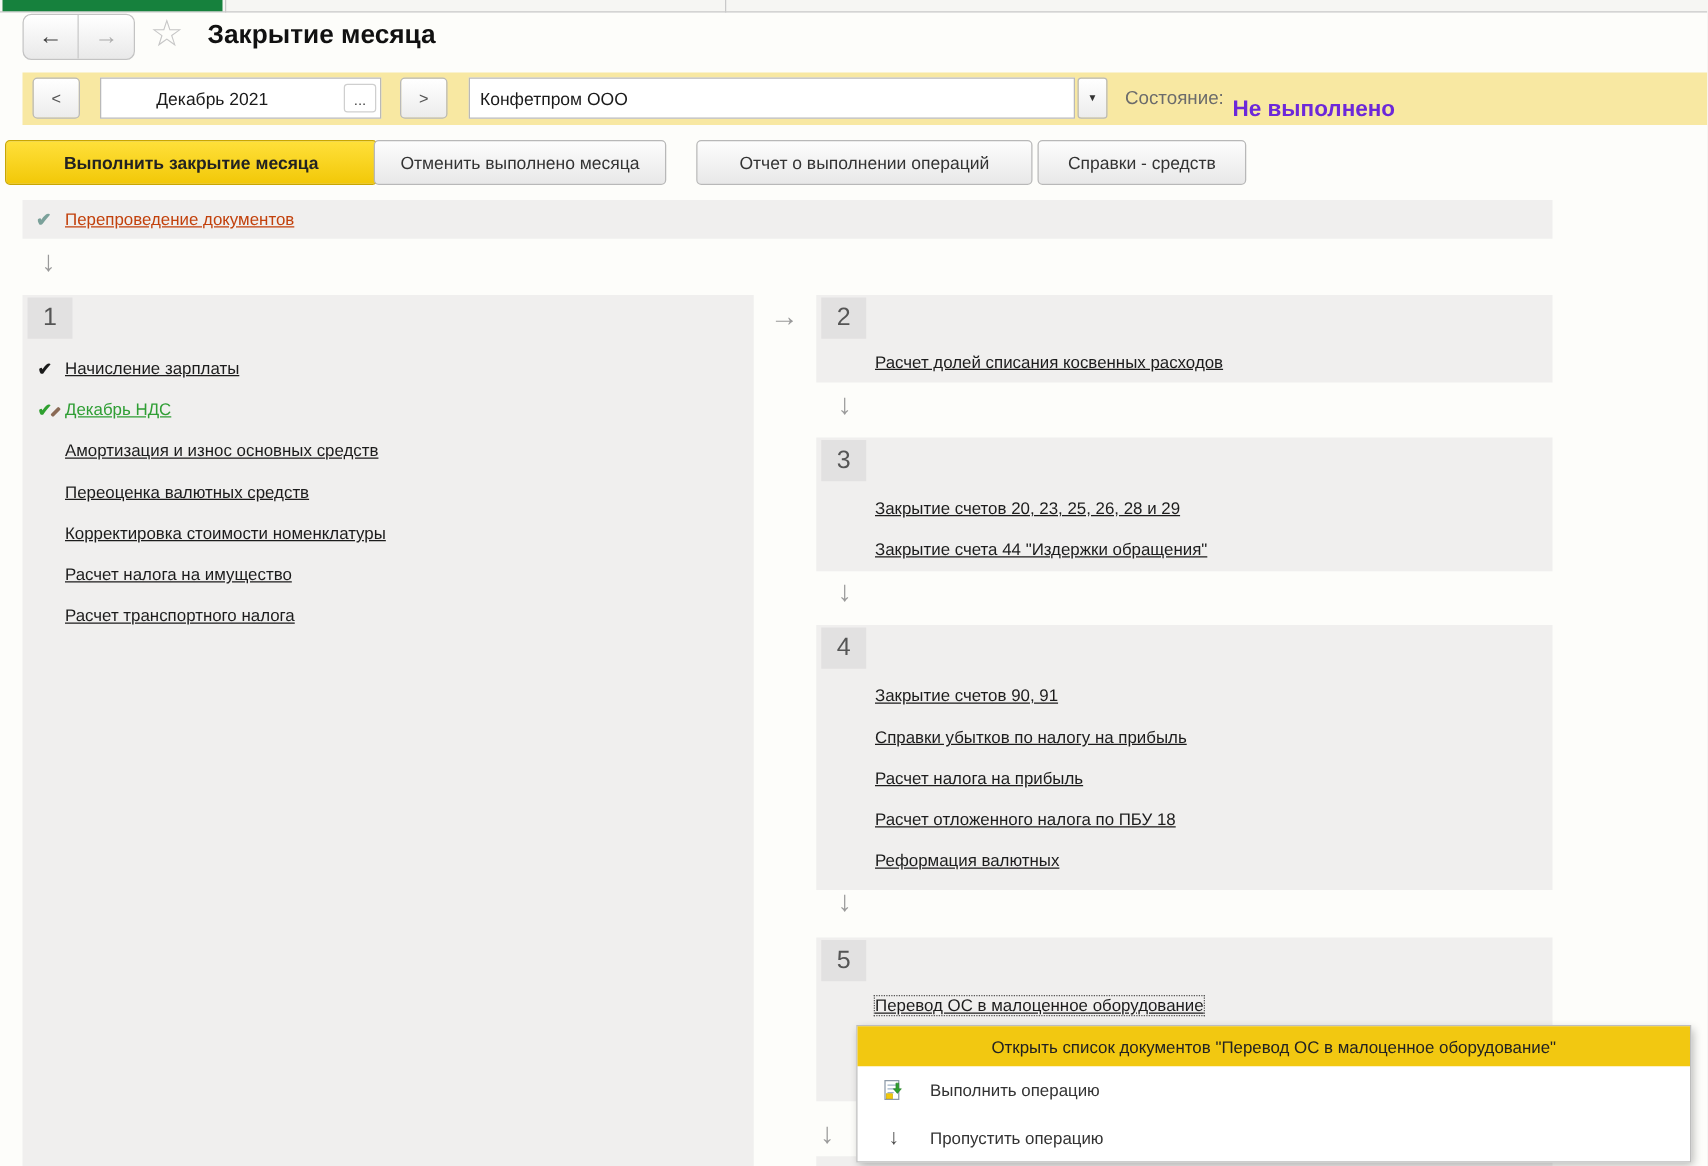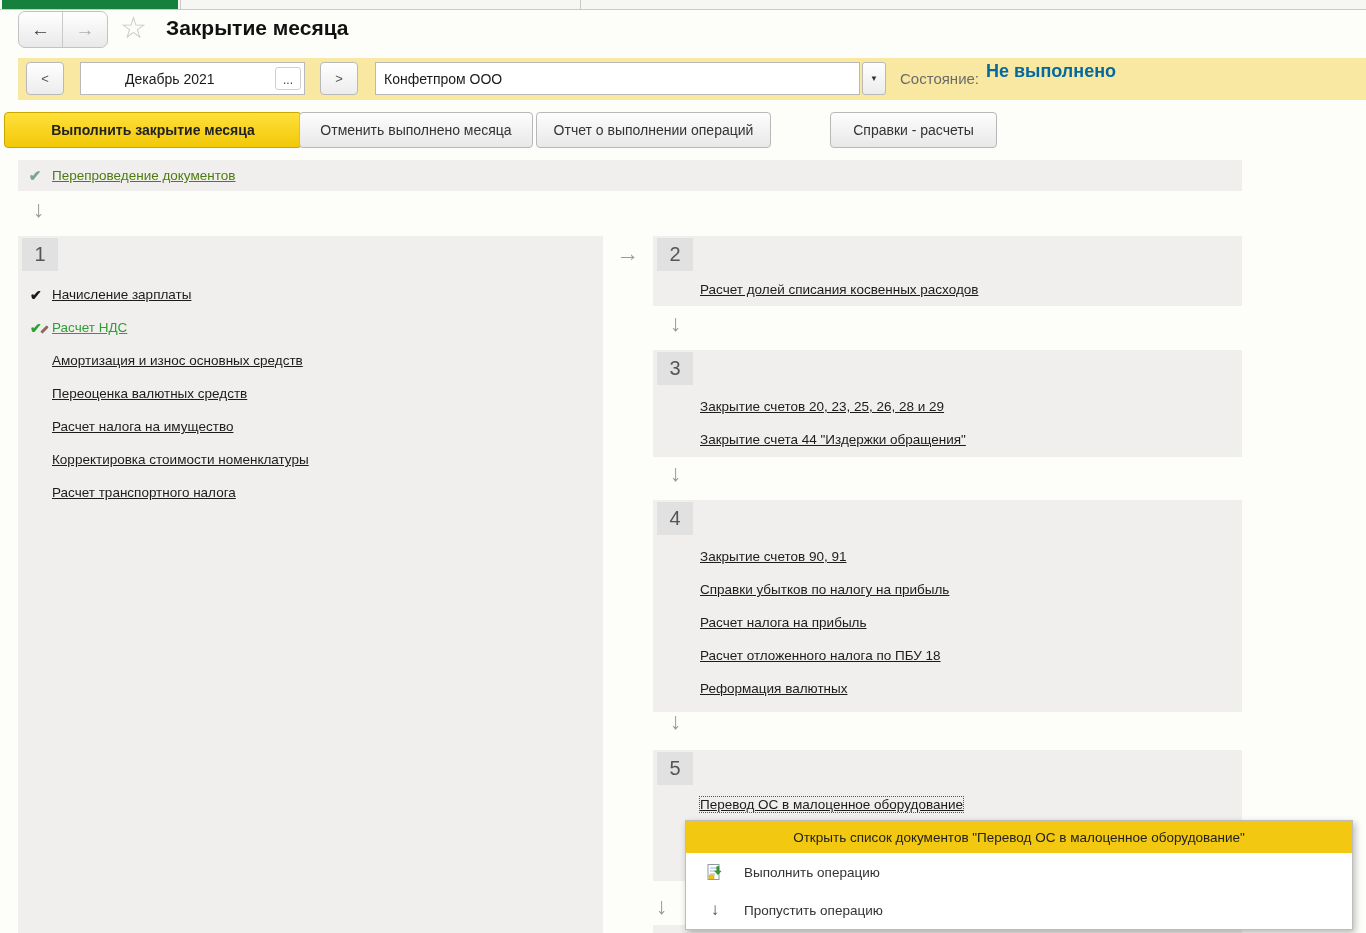--- a/index.html
+++ b/index.html
@@ -20,31 +20,31 @@
   .star { position:absolute; left:120px; top:12px; font-size:30px; color:#c6c6c6; line-height:32px; }
   .pagetitle { position:absolute; left:166px; top:16px; font-size:21px; font-weight:700; color:#111; }
 
   
   .yellowbar { position:absolute; left:18px; top:58px; right:0; height:42px; background:#f8e8a2; }
   .ybtn { position:absolute; top:4px; height:33px; background:linear-gradient(#ffffff,#ececec); border:1px solid #b9b9b9; border-radius:4px; font-size:13px; color:#555; display:flex; align-items:center; justify-content:center; cursor:pointer; }
   .field { position:absolute; top:4px; height:33px; background:#fff; border:1px solid #b9b9b9; font-size:14px; color:#1a1a1a; display:flex; align-items:center; padding-left:8px; }
   .dots-btn { position:absolute; right:3px; top:4px; width:26px; height:23px; border:1px solid #cfcfcf; border-radius:3px; background:#fff; font-size:12px; color:#444; display:flex; align-items:flex-end; justify-content:center; line-height:10px; padding-bottom:4px; cursor:pointer; }
   .drop-btn { position:absolute; top:4px; width:24px; height:33px; background:linear-gradient(#ffffff,#ececec); border:1px solid #b9b9b9; border-radius:3px; display:flex; align-items:center; justify-content:center; font-size:8px; color:#333; cursor:pointer; }
   .status-label { position:absolute; left:882px; top:12px; font-size:15px; color:#6b6b6b; }
-  .status-value { position:absolute; left:968px; top:3px; font-size:18px; font-weight:700; color:#0369a1; }
+  .status-value { position:absolute; left:968px; top:19px; font-size:18px; font-weight:700; color:#6d28d9; }
 
   
   .abtn { position:absolute; top:112px; height:36px; border-radius:4px; font-size:14px; display:flex; align-items:center; justify-content:center; cursor:pointer; }
   .abtn.primary { background:linear-gradient(#ffe03a,#f2c808); border:1px solid #c9a602; color:#222; font-weight:700; }
   .abtn.plain { background:linear-gradient(#fdfdfd,#e8e8e8); border:1px solid #b8b8b8; color:#333; }
 
   
   .repostbar { position:absolute; left:18px; top:160px; width:1224px; height:31px; background:#f0efee; display:flex; align-items:center; }
   .repost-check { width:34px; text-align:center; color:#7ba19a; font-size:15px; font-weight:700; }
-  .repost-link { color:#4d7c0f; font-size:13.5px; text-decoration:underline; cursor:pointer; }
+  .repost-link { color:#c2410c; font-size:13.5px; text-decoration:underline; cursor:pointer; }
 
   
   .flow { position:absolute; color:#9a9a9a; font-size:23px; font-weight:700; z-index:1; }
 
   
   .panel { position:absolute; background:#f0efee; }
   .numbox { position:absolute; left:4px; top:2px; width:36px; height:33px; background:#e2e1e1; color:#555; font-size:20px; text-align:center; line-height:33px; }
   .ops { position:absolute; left:0; top:40px; right:0; }
   .op-row { height:33px; display:flex; align-items:center; }
   .op-check { width:34px; padding-left:12px; font-size:14px; font-weight:700; color:#1a1a1a; position:relative; }
@@ -95,55 +95,55 @@
     </div>
     <div class="drop-btn" style="left:844px;">
         <span>▼</span>
       </div>
     <div class="status-label">Состояние:</div>
     <div class="status-value">Не выполнено</div>
   </div>
 
   <div class="abtn primary" style="left:4px; width:298px;">Выполнить закрытие месяца</div>
   <div class="abtn plain" style="left:299px; width:234px;">Отменить выполнено месяца</div>
-  <div class="abtn plain" style="left:536px; width:235px;">Отчет о выполнении операций</div>
-  <div class="abtn plain" style="left:830px; width:167px;">Справки - расчеты</div>
+  <div class="abtn plain" style="left:557px; width:269px;">Отчет о выполнении операций</div>
+  <div class="abtn plain" style="left:830px; width:167px;">Справки - средств</div>
 
   <div class="repostbar">
     <span class="repost-check">✔</span>
     <a class="repost-link">Перепроведение документов</a>
   </div>
   <div class="flow" style="left:33px; top:196px;">↓</div>
 
   <div class="panel" style="left:18px; top:236px; width:585px; height:697px;">
     <div class="numbox">1</div>
     <div class="ops" style="top:42px;">
       <div class="op-row">
         <span class="op-check">✔</span>
         <a class="op-link">Начисление зарплаты</a>
       </div>
       <div class="op-row">
         <span class="op-check green"><span>✔</span><span class="pencil"></span></span>
-        <a class="op-link green">Расчет НДС</a>
+        <a class="op-link green">Декабрь НДС</a>
       </div>
       <div class="op-row">
         <span class="op-check"></span>
         <a class="op-link">Амортизация и износ основных средств</a>
       </div>
       <div class="op-row">
         <span class="op-check"></span>
         <a class="op-link">Переоценка валютных средств</a>
       </div>
       <div class="op-row">
         <span class="op-check"></span>
+        <a class="op-link">Корректировка стоимости номенклатуры</a>
+      </div>
+      <div class="op-row">
+        <span class="op-check"></span>
         <a class="op-link">Расчет налога на имущество</a>
-      </div>
-      <div class="op-row">
-        <span class="op-check"></span>
-        <a class="op-link">Корректировка стоимости номенклатуры</a>
       </div>
       <div class="op-row">
         <span class="op-check"></span>
         <a class="op-link">Расчет транспортного налога</a>
       </div>
     </div>
   </div>
 
   <div class="flow" style="left:616px; top:240px;">→</div>
 

